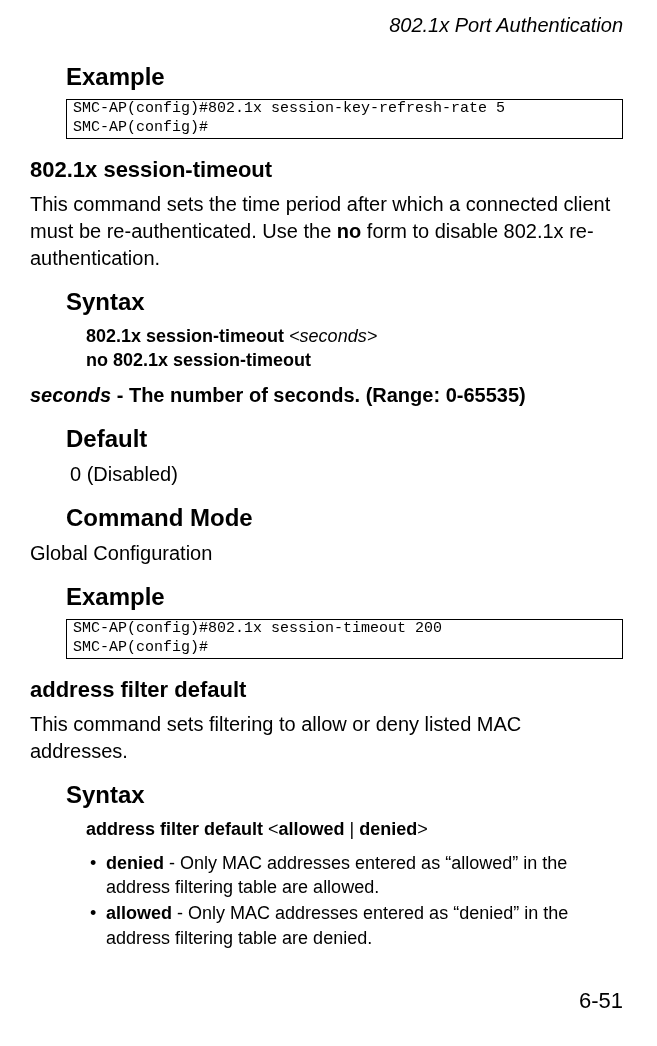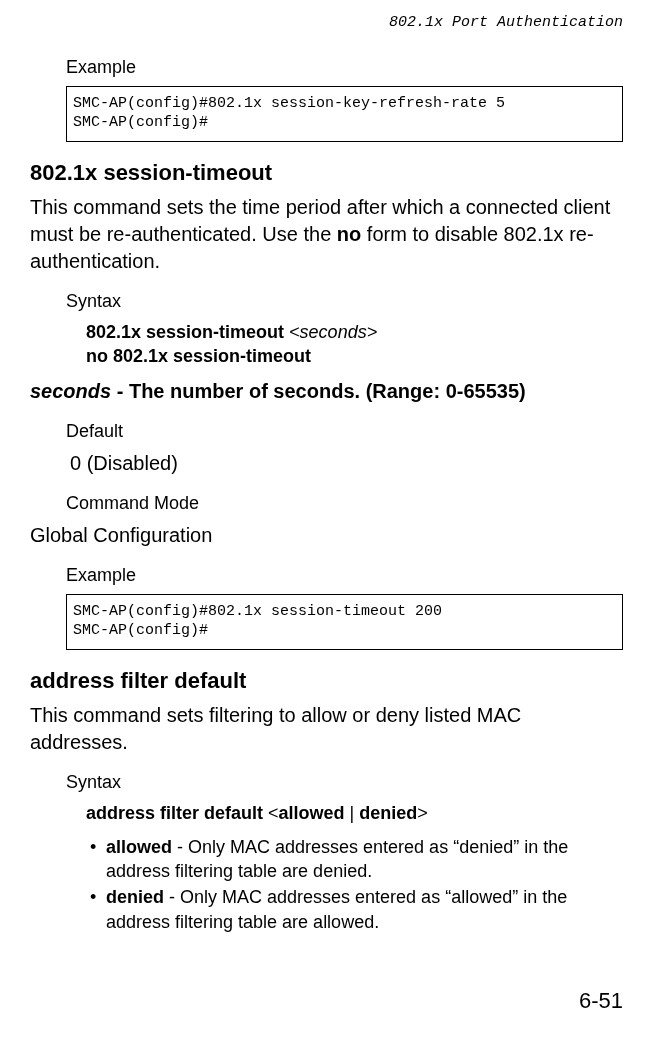--- a/index.html
+++ b/index.html
@@ -13,42 +13,41 @@
   .page {
     position: relative;
     width: 657px;
     height: 1046px;
     box-sizing: border-box;
     padding: 10px 34px 0 30px;
   }
   .header-right {
     text-align: right;
     font-style: italic;
-    font-size: 15px;
+    font-size: 20px;
     margin-bottom: 26px;
     margin-top: 4px;
-    font-family: Liberation Mono, monospace;
   }
   .lvl1 { margin-left: 36px; }
   .lvl2 { margin-left: 56px; }
   .lvl3 { margin-left: 76px; }
   .bold { font-weight: bold; }
   .italic { font-style: italic; }
   .label {
-    font-size: 18px;
-    font-weight: normal;
+    font-size: 24px;
+    font-weight: bold;
     margin-top: 16px;
     margin-bottom: 8px;
   }
   .codebox {
     border: 1px solid #000;
     font-family: "Courier New", monospace;
     font-size: 15px;
     white-space: pre;
-    padding: 8px 6px;
+    padding: 0 6px;
     margin-left: 36px;
     margin-right: 0px;
     line-height: 1.25;
     margin-bottom: 14px;
   }
   h2.section {
     font-size: 22px;
     font-weight: bold;
     margin: 18px 0 8px 0;
   }
@@ -127,21 +126,21 @@
   <h2 class="section">address filter default</h2>
   <p class="body lvl1">This command sets filtering to allow or deny listed MAC addresses.</p>
 
   <div class="label lvl1">Syntax</div>
   <div class="syntax-line lvl2" style="margin-bottom:10px;">
     <span class="bold">address filter default </span><span>&lt;</span><span class="bold">allowed</span><span> | </span><span class="bold">denied</span><span>&gt;</span>
   </div>
 
   <ul class="bullets">
     <li>
-      <span class="bold">allowed</span><span> - Only MAC addresses entered as “denied” in the address filtering table are denied.</span>
+      <span class="bold">denied</span><span> - Only MAC addresses entered as “allowed” in the address filtering table are allowed.</span>
     </li>
     <li>
-      <span class="bold">denied</span><span> - Only MAC addresses entered as “allowed” in the address filtering table are allowed.</span>
+      <span class="bold">allowed</span><span> - Only MAC addresses entered as “denied” in the address filtering table are denied.</span>
     </li>
   </ul>
 
   <div class="pagenum">6-51</div>
 </div>
 
 </body></html>

